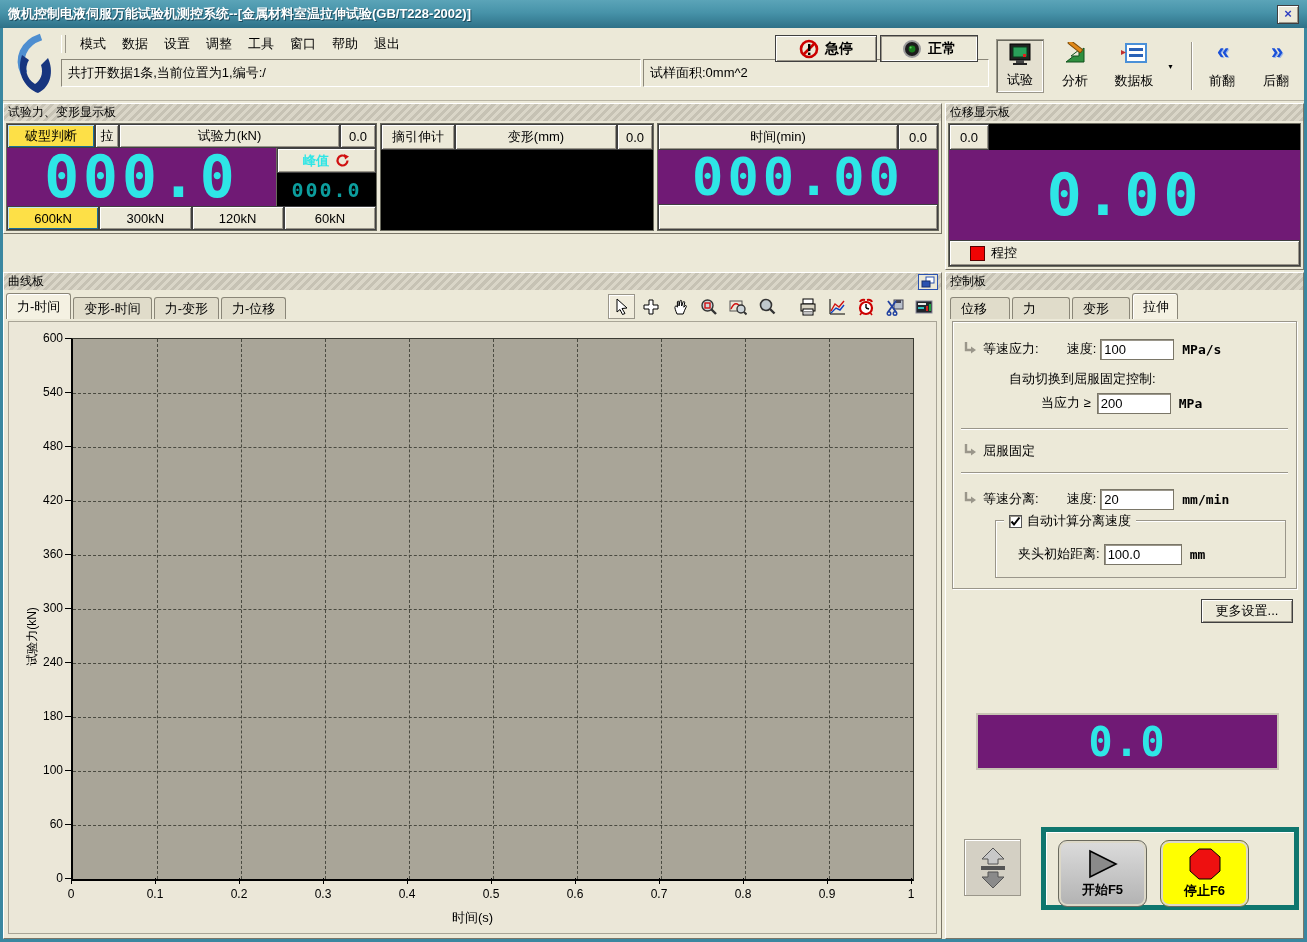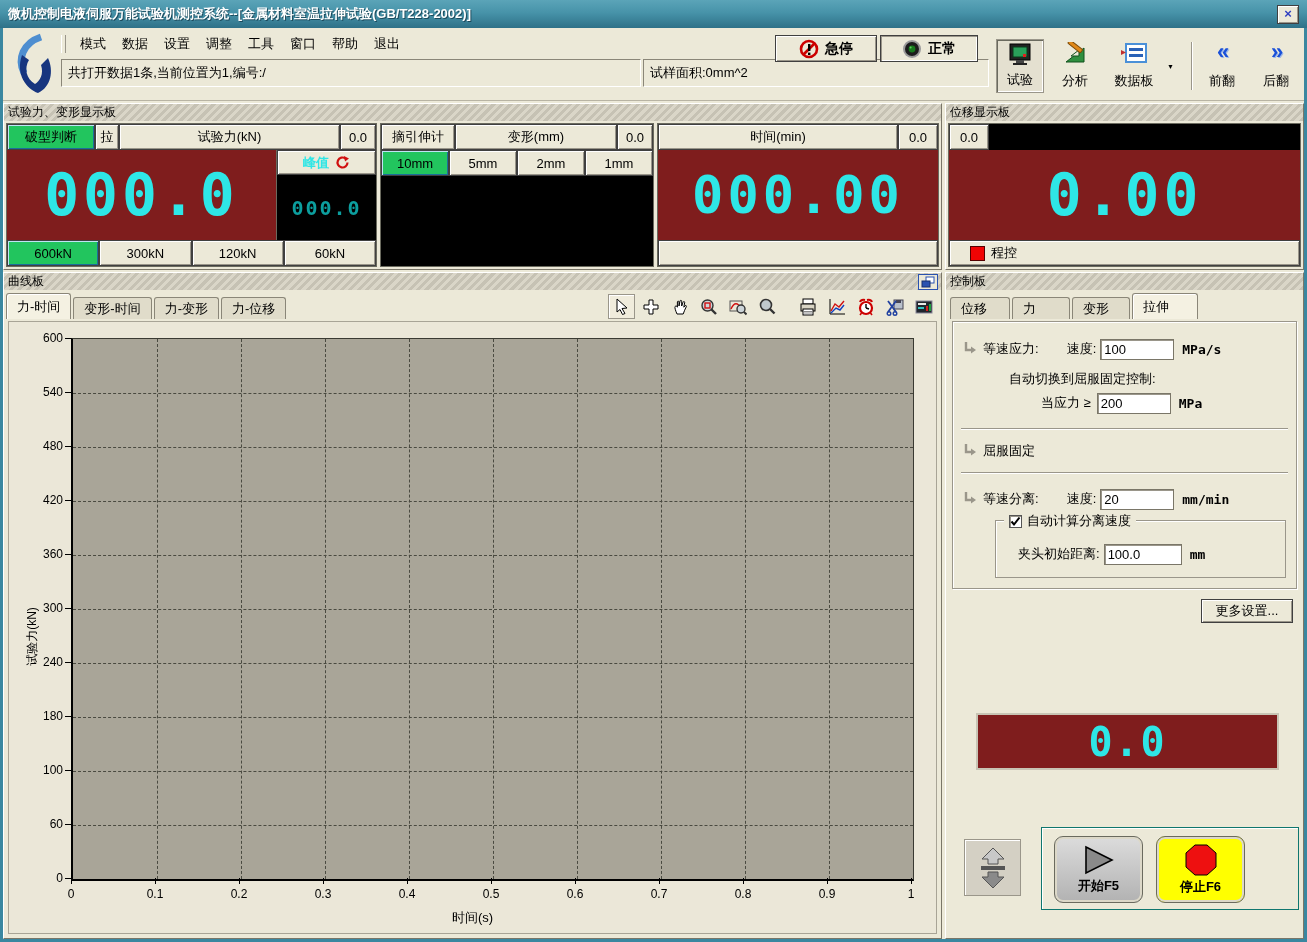--- a/index.html
+++ b/index.html
@@ -81,25 +81,25 @@
     height:17px; line-height:17px; padding-left:4px; font-size:12px; color:#000;
     background:repeating-linear-gradient(135deg,#dad6c8 0 3px,#c6c2b4 3px 6px);
     white-space:nowrap;
   }
   .cell {
     background:#ece9d8; border:1px solid #404040;
     box-shadow:inset 1px 1px 0 #fff, inset -1px -1px 0 #9a968a;
     display:flex; align-items:center; justify-content:center;
     font-size:13px; white-space:nowrap;
   }
-  .cell.sel { background:#22c55e; box-shadow:inset 1px 1px 0 #bfe4f4, inset -1px -1px 0 #1a6e9a; }
-  .lcd { background:#7f1d1d; color:#2ee6e6; font-family:"DejaVu Sans Mono",monospace; font-weight:bold; }
+  .cell.sel { background:#fde047; box-shadow:inset 1px 1px 0 #bfe4f4, inset -1px -1px 0 #1a6e9a; }
+  .lcd { background:#701a75; color:#2ee6e6; font-family:"DejaVu Sans Mono",monospace; font-weight:bold; }
 
   
-  #force-panel { left:3px; top:103px; width:939px; height:167px; }
+  #force-panel { left:3px; top:103px; width:939px; height:131px; }
   #disp-panel  { left:945px; top:103px; width:359px; height:167px; }
   .groups { position:absolute; left:2px; right:2px; top:19px; bottom:2px; display:flex; gap:3px; }
   .disp-group { display:flex; flex-direction:column; border:1px solid #6a6a5e; background:#000; }
   .g-header { height:26px; display:flex; }
   .g-lcd { flex:1; position:relative; display:flex; align-items:center; justify-content:center; }
   .g-bottom { height:26px; display:flex; }
   .bigval { font-size:58px; letter-spacing:4px; line-height:1; }
   .peakbox { position:absolute; right:0; top:0; bottom:0; width:100px; border-left:1px solid #6a6a5e; display:flex; flex-direction:column; background:#000; }
   .peak-head { height:25px; display:flex; align-items:center; justify-content:center; gap:6px; background:#ece9d8;
     border:1px solid #404040; box-shadow:inset 1px 1px 0 #fff, inset -1px -1px 0 #9a968a; font-size:13px; }
@@ -150,21 +150,21 @@
   .divider { position:absolute; left:8px; right:8px; height:2px; border-top:1px solid #9a968a; border-bottom:1px solid #fff; }
   #auto-group { position:absolute; left:42px; right:10px; top:198px; height:58px; border:1px solid #9a968a; box-shadow:inset 1px 1px 0 #fff; }
   #auto-legend { position:absolute; left:8px; top:-9px; background:#ece9d8; padding:0 5px; display:flex; align-items:center; gap:5px; font-size:13px; }
   .checkbox { width:13px; height:13px; background:#fff; border:1px solid #555; box-shadow:inset 1px 1px 0 #9a968a; display:flex; align-items:center; justify-content:center; }
   #more-btn { position:absolute; right:10px; top:326px; width:92px; height:24px; font-size:13px; }
   #stress-label { position:absolute; left:0; right:0; top:420px; text-align:center; font-size:14px; }
   #stress-lcd { position:absolute; left:30px; right:24px; top:440px; height:57px; border:2px solid #c8c4b4;
     display:flex; align-items:center; justify-content:center; font-size:40px; letter-spacing:2px; }
   #jog-btn { position:absolute; left:18px; top:566px; width:57px; height:57px; background:#d4d0c4;
     border:1px solid #9a968a; box-shadow:inset 1px 1px 0 #fff; display:flex; align-items:center; justify-content:center; }
-  #startstop-group { position:absolute; left:95px; top:554px; width:258px; height:83px; border:1px solid #0f766e; box-shadow:inset 1px 1px 0 #fff; }
+  #startstop-group { position:absolute; left:95px; top:554px; width:258px; height:83px; border:5px solid #0f766e; box-shadow:inset 1px 1px 0 #fff; }
   .big-round-btn {
     position:absolute; top:8px; width:89px; height:67px; border-radius:9px;
     border:1px solid #6a6a5e; box-shadow:0 0 0 2px #dcd8c8 inset;
     display:flex; flex-direction:column; align-items:center; justify-content:center; gap:2px;
     font-size:13px; font-weight:bold;
   }
   #start-btn { left:12px; background:linear-gradient(180deg,#dcdcdc,#b2b2b2); }
   #stop-btn { left:114px; background:#ffff00; }
 </style>
 </head>
@@ -292,26 +292,20 @@
         <div class="cell range-btn">120kN</div>
         <div class="cell range-btn">60kN</div>
       </div>
     </div>
 
     <div class="disp-group" style="width:274px;">
       <div class="g-header">
         <div class="cell" style="width:74px;">摘引伸计</div>
         <div class="cell" style="flex:1;">变形(mm)</div>
         <div class="cell" style="width:36px;">0.0</div>
-      </div>
-      <div class="g-bottom">
-        <div class="cell range-btn sel">10mm</div>
-        <div class="cell range-btn">5mm</div>
-        <div class="cell range-btn">2mm</div>
-        <div class="cell range-btn">1mm</div>
       </div>
     </div>
 
     <div class="disp-group" style="flex:1;">
       <div class="g-header">
         <div class="cell" style="flex:1;">时间(min)</div>
         <div class="cell" style="width:40px;">0.0</div>
       </div>
       <div class="g-lcd lcd">
         <div class="bigval" style="font-size:52px;">000.00</div>
@@ -515,21 +509,21 @@
   </div>
 </div>
 
 <div id="control-panel" class="abs panel">
   <div class="panel-title">控制板</div>
 
   <div id="ctl-tabs">
     <div class="tab" style="width:60px;justify-content:flex-start;">位移</div>
     <div class="tab" style="width:58px;justify-content:flex-start;">力</div>
     <div class="tab" style="width:58px;justify-content:flex-start;">变形</div>
-    <div class="tab active" style="width:66px;">拉伸</div>
+    <div class="tab active" style="width:46px;">拉伸</div>
   </div>
 
   <div id="ctl-content">
 
     <div class="crow" style="top:16px;">
       <svg class="branch" viewBox="0 0 14 14">
         <path d="M3 0 V8 H9" fill="none" stroke="#9a968a" stroke-width="2.4"></path>
         <path d="M8 4.5 L13 8 L8 11.5 Z" fill="#9a968a"></path>
       </svg>
       <span>等速应力:</span>

